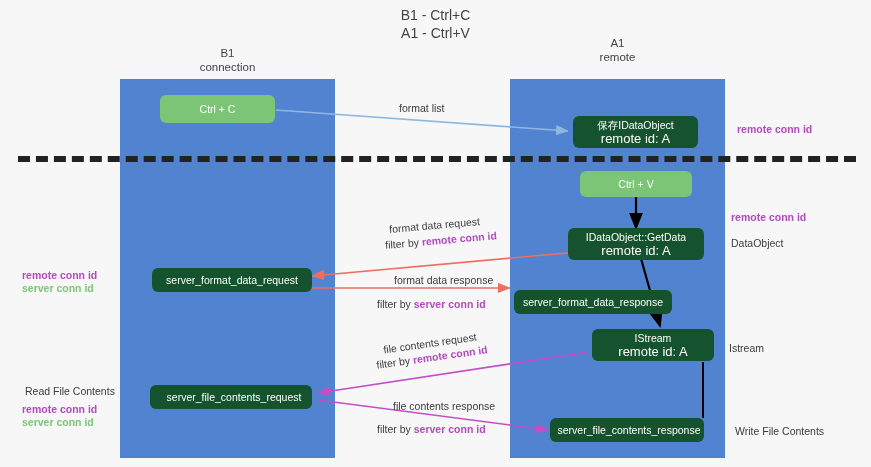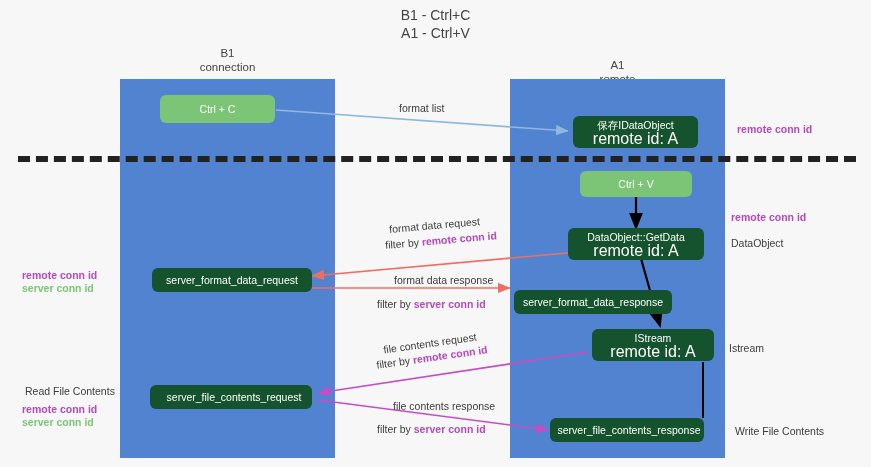--- a/index.html
+++ b/index.html
@@ -43,42 +43,42 @@
   
   .node{
     position:absolute;box-sizing:border-box;
     display:flex;flex-direction:column;align-items:center;justify-content:center;
     color:#ffffff;font-size:10.5px;line-height:13px;text-align:right;
     padding:2px 6px;
     border-radius:6px;
   }
   .node.green{background:#7cc576;}
   .node.orange{background:#14532d;}
-  .node .l2{font-size:16px;}
+  .node .l2{font-size:13px;}
 
   
   .lbl{position:absolute;font-size:10.5px;line-height:13px;color:#3c3c3c;white-space:nowrap;}
   .purple{color:#b44ac0;font-weight:bold;}
   .green-t{color:#7cc576;font-weight:bold;}
 </style>
 </head>
 <body>
 
 <div id="stage">
 
   <div class="title">
     <div>B1 - Ctrl+C</div>
     <div>A1 - Ctrl+V</div>
   </div>
 
   <div class="lane-head" style="left:120px;top:46px;width:215px;">
     <div>B1</div>
     <div>connection</div>
   </div>
-  <div class="lane-head" style="left:510px;top:58px;width:215px;">
+  <div class="lane-head" style="left:510px;top:36px;width:215px;">
     <div>A1</div>
     <div>remote</div>
   </div>
 
   <div class="lane" id="lane-b1"></div>
   <div class="lane" id="lane-a1"></div>
 
   <div class="sep"></div>
 
   <svg id="wires">
@@ -121,21 +121,21 @@
   <div class="node orange" style="left:573px;top:116px;width:125px;height:32px;">
     <div>保存IDataObject</div>
     <div class="l2">remote id: A</div>
   </div>
 
   <div class="node green" style="left:580px;top:171px;width:112px;height:26px;">
     <div>Ctrl + V</div>
   </div>
 
   <div class="node orange" style="left:568px;top:228px;width:136px;height:32px;">
-    <div>DataObject::GetData</div>
+    <div>IDataObject::GetData</div>
     <div class="l2">remote id: A</div>
   </div>
 
   <div class="node orange" style="left:152px;top:268px;width:160px;height:24px;">
     <div>server_format_data_request</div>
   </div>
 
   <div class="node orange" style="left:514px;top:278px;width:158px;height:24px;margin-top:12px;">
     <div>server_format_data_response</div>
   </div>

